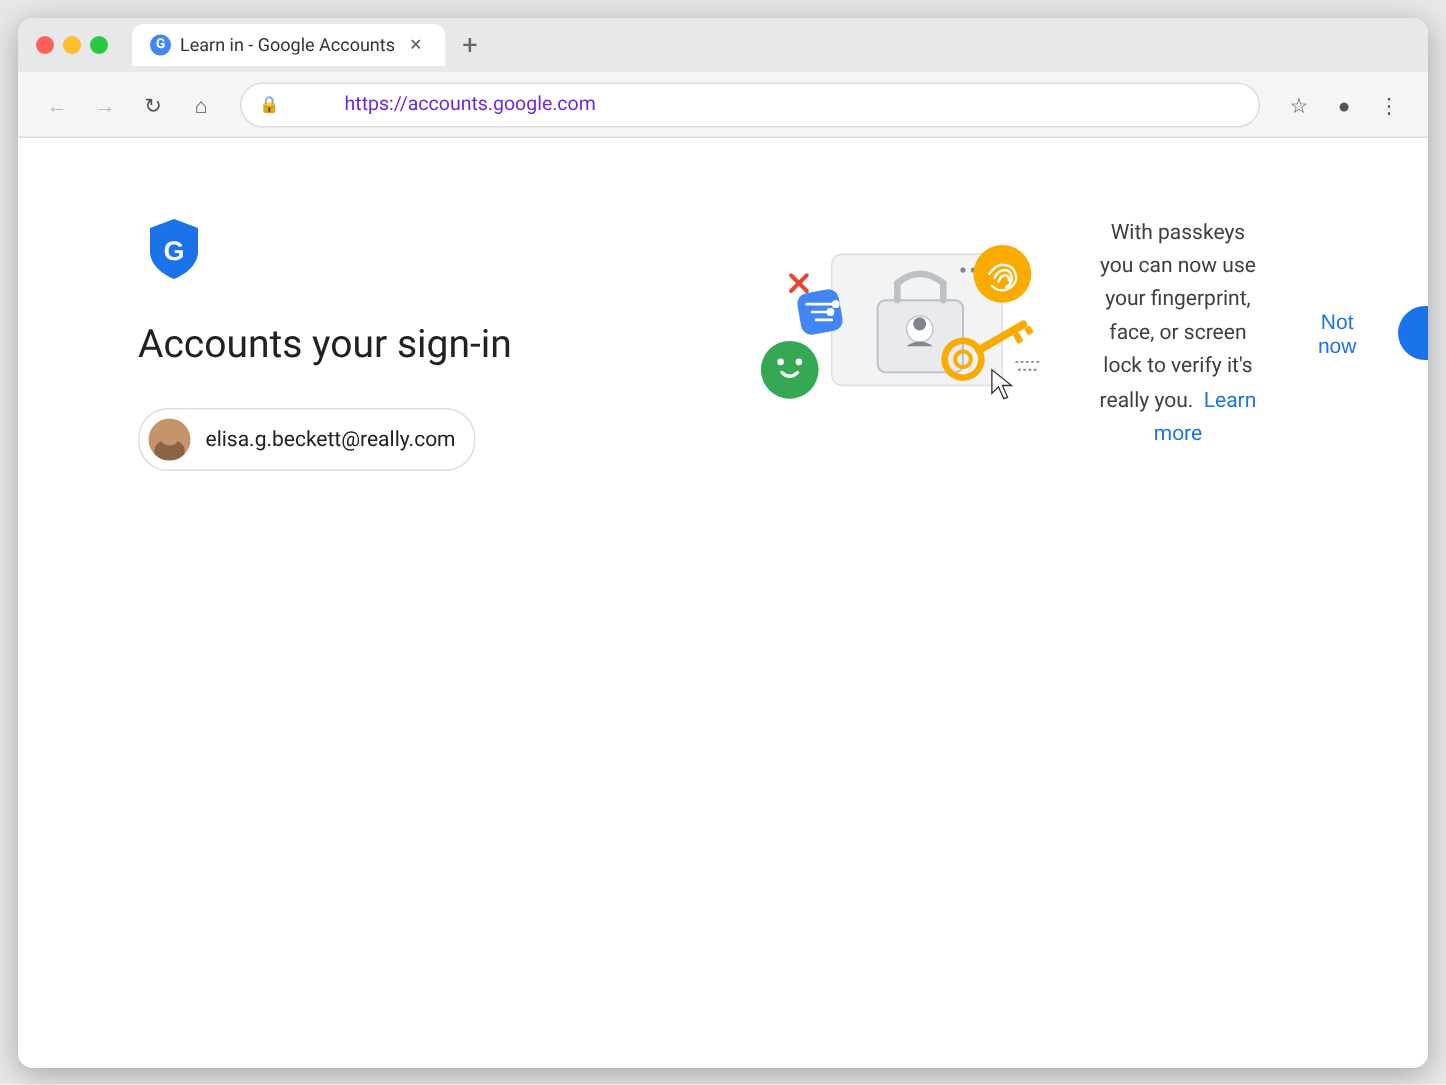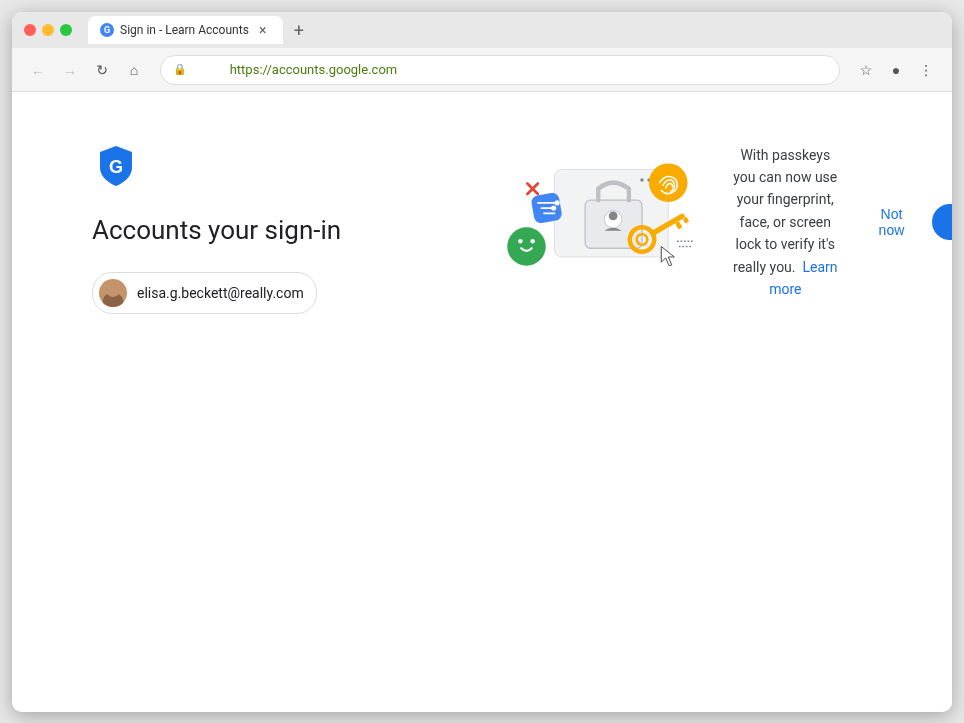--- a/index.html
+++ b/index.html
@@ -157,21 +157,21 @@
       margin: 0 8px;
     }
 
     .lock-icon {
       color: #555;
       font-size: 11px;
     }
 
     .url-text {
       font-size: 13px;
-      color: #4d7c0f;
+      color: #6d28d9;
       flex: 1;
       padding-left: 37px;
     }
 
     .nav-right {
       display: flex;
       align-items: center;
       gap: 2px;
     }
 
@@ -354,21 +354,21 @@
     <div class="traffic-lights">
       <div class="traffic-light tl-red"></div>
       <div class="traffic-light tl-yellow"></div>
       <div class="traffic-light tl-green"></div>
     </div>
     <div class="tab-bar">
       <div class="tab">
         <div class="tab-favicon">
           <span>G</span>
         </div>
-        <span class="tab-title">Sign in - Learn Accounts</span>
+        <span class="tab-title">Learn in - Google Accounts</span>
         <span class="tab-close">×</span>
       </div>
       <span class="new-tab-btn">+</span>
     </div>
   </div>
 
   <div class="nav-bar">
     <button class="nav-btn disabled">
       <span>←</span>
     </button>

